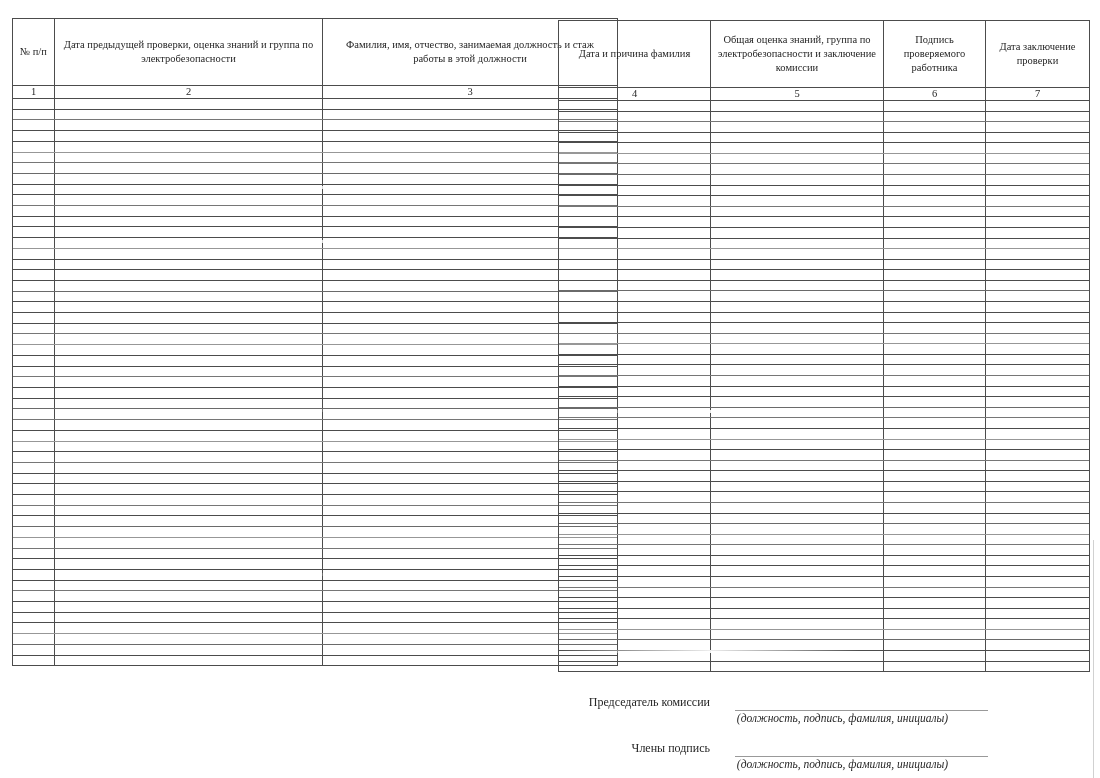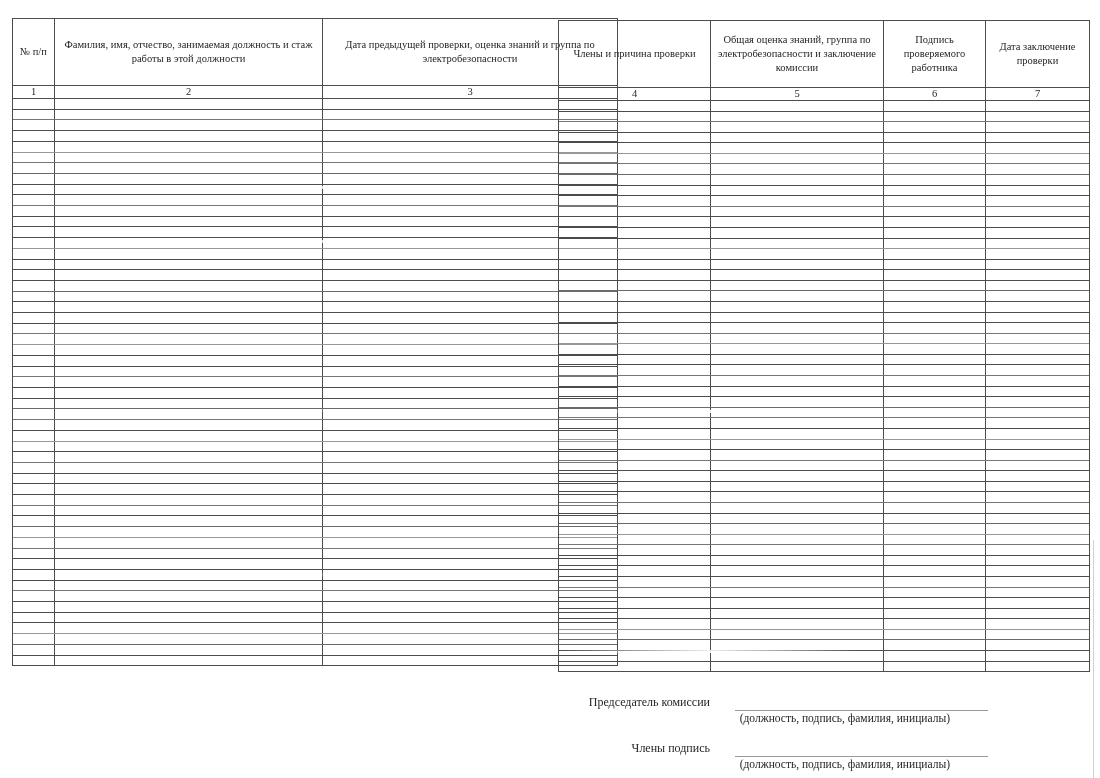--- a/index.html
+++ b/index.html
@@ -49,42 +49,42 @@
   .trow:nth-child(11n+7){border-bottom-color:#6a6a6a;}
   .tcell{border-right:1px solid var(--line,#4c4c4c);box-sizing:border-box;}
 
   
   .signature-block{position:absolute;left:560px;top:695px;width:428px;}
   .sig-row{display:flex;align-items:flex-start;gap:19px;}
   .sig-row + .sig-row{margin-top:16px;}
   .sig-label{width:150px;text-align:right;font-size:12px;line-height:15px;margin-right:6px;white-space:nowrap;}
   .sig-field{flex:1;}
   .sig-line{height:13px;border-bottom:1.2px solid #999;margin-top:2px;}
-  .sig-caption{font-size:11.5px;line-height:13px;text-align:right;padding-right:38px;margin-top:1px;white-space:nowrap;}
+  .sig-caption{font-size:11.5px;line-height:13px;text-align:center;padding-right:38px;margin-top:1px;white-space:nowrap;font-style:italic;}
 
   
   .scan-streak{
     position:absolute;height:3px;pointer-events:none;
     background:linear-gradient(90deg,rgba(255,255,255,0),rgba(255,255,255,.9),rgba(255,255,255,0));
   }
   .scan-edge-right{
     position:absolute;right:6px;top:540px;bottom:0;width:1.5px;
     background:#b9b9b9;opacity:.65;pointer-events:none;
   }
 </style>
 </head>
 <body>
 
 <div class="page" style="--line: #4c4c4c; --text: #262626; --paper: #ffffff;">
 
   <section class="sheet-table table-left">
     <div class="thead row-left">
       <div class="hcell">№ п/п</div>
+      <div class="hcell">Дата предыдущей проверки, оценка знаний и группа по электробезопасности</div>
       <div class="hcell">Фамилия, имя, отчество, занимаемая должность и стаж работы в этой должности</div>
-      <div class="hcell">Дата предыдущей проверки, оценка знаний и группа по электробезопасности</div>
     </div>
     <div class="numrow row-left">
       <div class="ncell">1</div>
       <div class="ncell">2</div>
       <div class="ncell">3</div>
     </div>
     <div class="tbody">
         <div class="trow row-left">
           <div class="tcell"></div>
           <div class="tcell"></div>
@@ -348,21 +348,21 @@
         <div class="trow row-left">
           <div class="tcell"></div>
           <div class="tcell"></div>
           <div class="tcell"></div>
         </div>
       </div>
   </section>
 
   <section class="sheet-table table-right">
     <div class="thead row-right">
-      <div class="hcell">Члены и причина проверки</div>
+      <div class="hcell">Дата и причина фамилия</div>
       <div class="hcell">Общая оценка знаний, группа по электробезопасности и заключение комиссии</div>
       <div class="hcell">Подпись проверяемого работника</div>
       <div class="hcell">Дата заключение проверки</div>
     </div>
     <div class="numrow row-right">
       <div class="ncell">4</div>
       <div class="ncell">5</div>
       <div class="ncell">6</div>
       <div class="ncell">7</div>
     </div>

